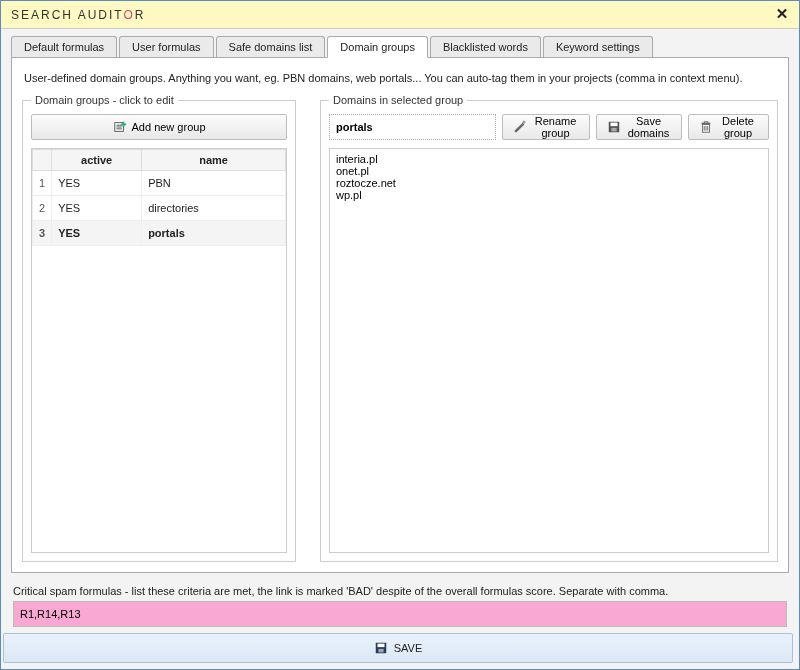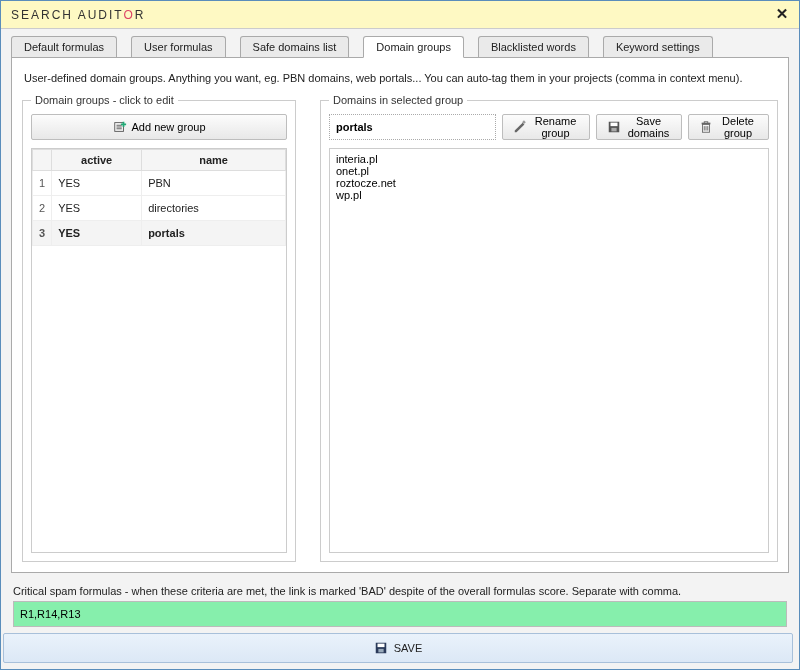--- a/index.html
+++ b/index.html
@@ -46,21 +46,21 @@
     position: absolute;
     right: 8px; top: 4px;
     width: 18px; height: 18px;
     font-size: 15px; font-weight: bold;
     text-align: center; line-height: 18px;
     cursor: pointer;
   }
   .tabs {
     display: flex;
     padding: 6px 10px 0 10px;
-    gap: 12px;
+    gap: 0;
   }
   .tab {
     border: 1px solid #aaa;
     border-bottom: none;
     background: #eaeaea;
     padding: 4px 12px;
     font-size: 11px;
     border-radius: 3px 3px 0 0;
     cursor: pointer;
     margin-right: 2px;
@@ -154,21 +154,21 @@
     font-family: Verdana, Tahoma, sans-serif;
     resize: none;
     overflow: auto;
   }
   .critlabel { margin: 6px 12px 4px 12px; font-size: 11px; }
   .critinput {
     margin: 0 12px 6px 12px;
     border: 1px solid #bbb;
     padding: 6px;
     font-size: 11px;
-    background: #86efac;
+    background: #f9a8d4;
   }
   .savebar {
     margin: 0 6px 6px 2px;
     border: 1px solid #a8c0da;
     background: linear-gradient(#eaf2fb, #dce8f6);
     height: 30px;
     display: flex; align-items: center; justify-content: center;
     gap: 6px;
     cursor: pointer;
     font-size: 11px;
@@ -284,21 +284,21 @@
           <textarea class="domainlist" style="">interia.pl
 onet.pl
 roztocze.net
 wp.pl</textarea>
         </fieldset>
       </div>
 
     </div>
   </div>
 
-  <div class="critlabel">Critical spam formulas - when these criteria are met, the link is marked 'BAD' despite of the overall formulas score. Separate with comma.</div>
+  <div class="critlabel">Critical spam formulas - list these criteria are met, the link is marked 'BAD' despite of the overall formulas score. Separate with comma.</div>
   <input class="critinput" value="R1,R14,R13" style="">
 
   <div class="savebar">
     <svg class="icon" viewBox="0 0 16 16">
       <rect x="2" y="2" width="12" height="12" fill="#2a3a5a"></rect>
       <rect x="4" y="3" width="8" height="4" fill="#fff"></rect>
       <rect x="5" y="9" width="6" height="4" fill="#9ab"></rect>
     </svg>
     <span>SAVE</span>
   </div>

